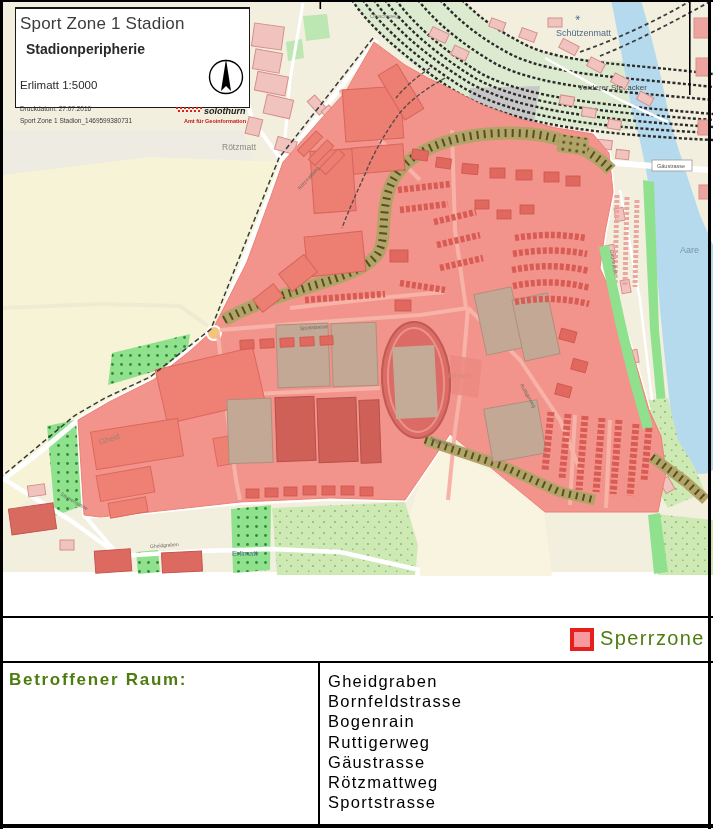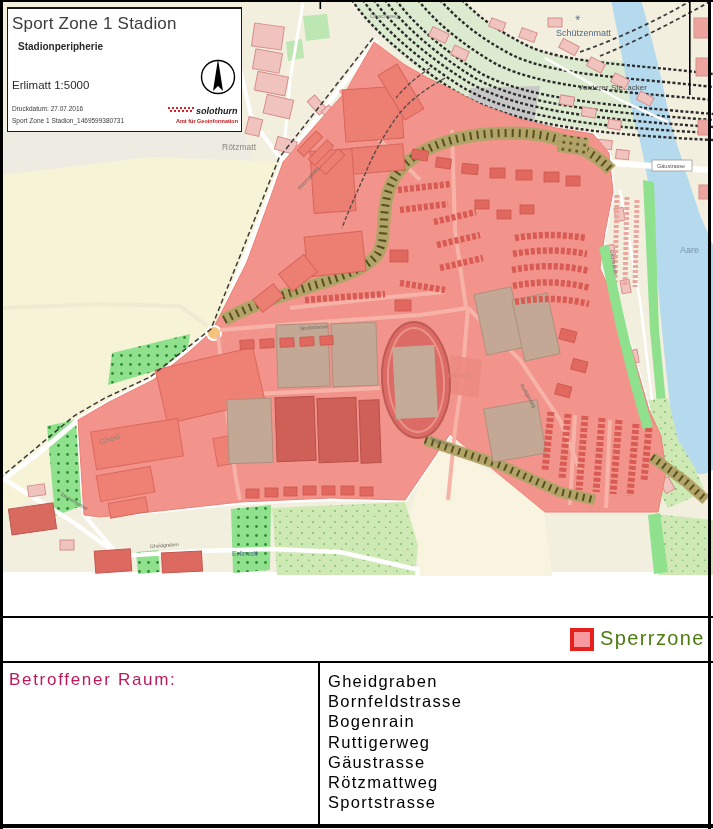--- a/index.html
+++ b/index.html
@@ -348,25 +348,25 @@
 <text x="520" y="385" transform="rotate(60 520 385)">Ruttigerweg</text>
 <text x="610" y="250" transform="rotate(80 610 250)">Gäustrasse</text>
 <text x="60" y="495" transform="rotate(30 60 495)">Sternengasse</text>
 </g>
 
 <rect x="319.5" y="0" width="1.6" height="9" fill="#000"></rect>
 
 <rect x="689" y="0" width="1.6" height="95" fill="#000"></rect>
 </svg>
 
-<div class="abs" style="left:7px;top:7px;width:235px;height:125px;background:#fff;border:1.3px solid #1a1a1a;border-top-width:2.5px;box-sizing:border-box">
+<div class="abs" style="left:15px;top:7px;width:235px;height:101px;background:#fff;border:1.3px solid #1a1a1a;border-top-width:2.5px;box-sizing:border-box">
 
 <div class="abs" style="left:4px;top:5px;font-size:17px;color:#3c3c3c;letter-spacing:0.2px">Sport Zone 1 Stadion</div>
 
-<div class="abs" style="left:10px;top:32px;font-size:10px;font-weight:bold;color:#2a2a2a">Stadionperipherie</div>
+<div class="abs" style="left:10px;top:32px;font-size:14px;font-weight:bold;color:#2a2a2a">Stadionperipherie</div>
 
 <div class="abs" style="left:4px;top:70px;font-size:11.5px;color:#2a2a2a">Erlimatt 1:5000</div>
 
 <div class="abs" style="left:4px;top:96px;font-size:6.5px;color:#3a3a3a">Druckdatum: 27.07.2016</div>
 
 <div class="abs" style="left:4px;top:108px;font-size:6.5px;color:#3a3a3a">Sport Zone 1 Stadion_1469599380731</div>
 
 <svg class="abs" style="left:190px;top:48px" width="40" height="40" viewBox="0 0 40 40">
 <circle cx="20" cy="20" r="16.5" fill="#fff" stroke="#000" stroke-width="1.4"></circle>
 <path d="M20,2 L25,34 L20,29 L15,34 Z" fill="#000"></path>
@@ -398,21 +398,21 @@
 <div class="abs" style="left:0;top:616px;width:713px;height:2px;background:#000"></div>
 
 <div class="abs" style="left:570px;top:628px;width:16px;height:15px;border:4.5px solid #e5201d;background:#f7999f"></div>
 
 <div class="abs" style="left:600px;top:627px;font-size:20px;letter-spacing:1.4px;color:#4d7c0f">Sperrzone</div>
 
 <div class="abs" style="left:0;top:661px;width:713px;height:2px;background:#000"></div>
 
 <div class="abs" style="left:318px;top:663px;width:1.5px;height:162px;background:#000"></div>
 
-<div class="abs" style="left:9px;top:670px;font-size:17px;font-weight:normal;letter-spacing:1.7px;color:#be185d">Betroffener Raum:</div>
+<div class="abs" style="left:9px;top:670px;font-size:17px;font-weight:bold;letter-spacing:1.7px;color:#4d7c0f">Betroffener Raum:</div>
 
 <div class="abs" style="left:328px;top:671px;font-size:16.5px;letter-spacing:1.3px;line-height:20.2px;color:#000">Gheidgraben<br>Bornfeldstrasse<br>Bogenrain<br>Ruttigerweg<br>Gäustrasse<br>Rötzmattweg<br>Sportstrasse</div>
 
 <div class="abs" style="left:0;top:0;width:713px;height:2px;background:#000"></div>
 
 <div class="abs" style="left:0;top:0;width:2.5px;height:829px;background:#000"></div>
 
 <div class="abs" style="left:708px;top:0;width:2.5px;height:829px;background:#000"></div>
 
 <div class="abs" style="left:0;top:824px;width:713px;height:4px;background:#000"></div>

